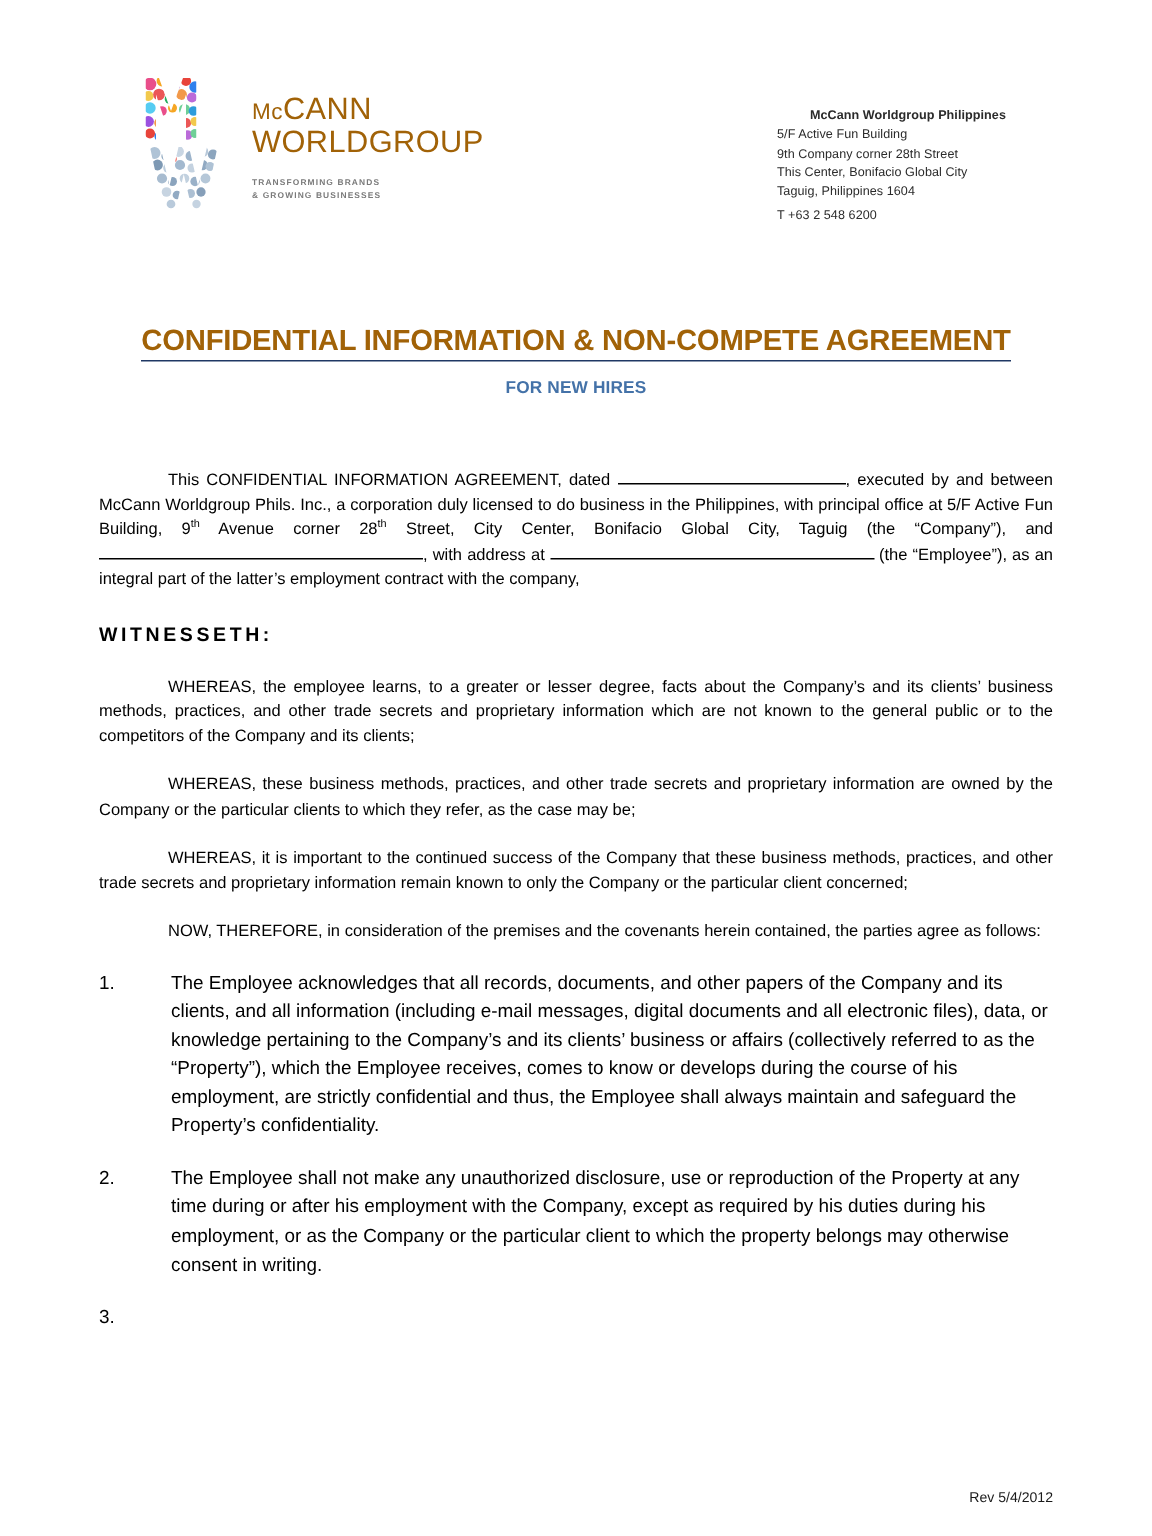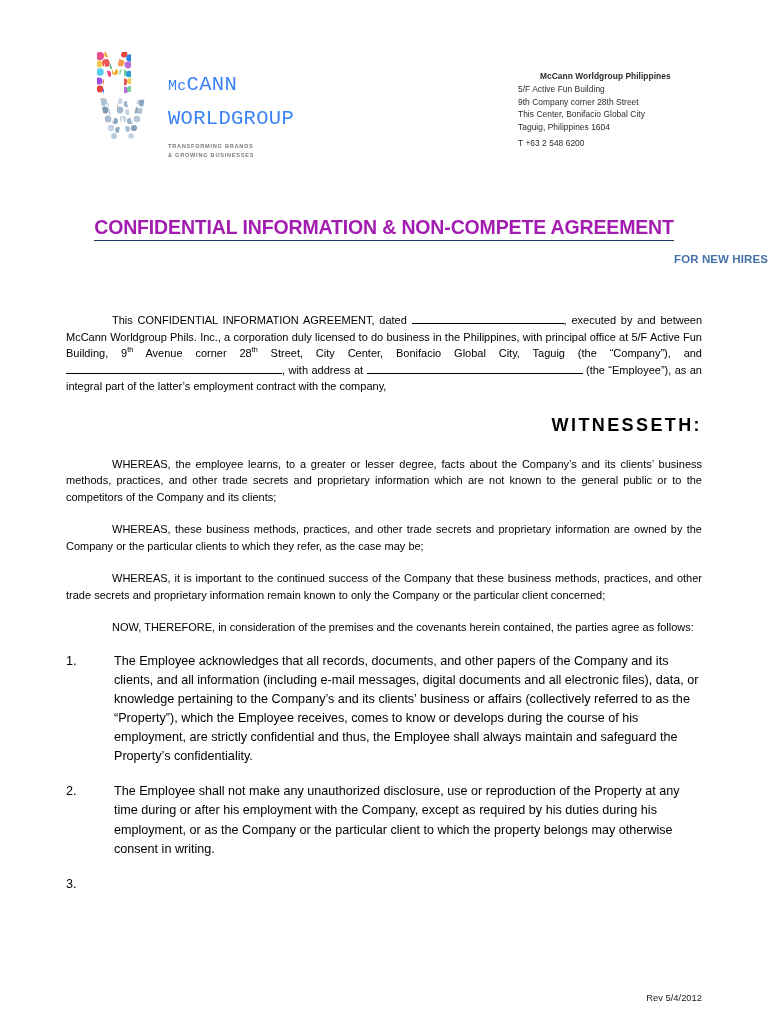--- a/index.html
+++ b/index.html
@@ -46,28 +46,27 @@
     position: relative;
     flex: none;
   }
   .logo-mark svg { display: block; }
 
   .logo-words {
     margin-left: 12px;
     padding-top: 14px;
   }
   .logo-name {
-    font-family: Liberation Mono, monospace;
+    font-family: Liberation Sans, sans-serif;
     font-size: 20.5px;
     letter-spacing: 0.3px;
     line-height: 1.08;
-    color: #3b82f6;
+    color: #a16207;
     font-weight: 400;
     white-space: nowrap;
-    margin-top: 12px;
   }
   .logo-name .lc { font-size: 15px; }
   .logo-tagline {
     margin-top: 12px;
     font-size: 5.6px;
     letter-spacing: 0.75px;
     line-height: 1.55;
     color: #7a7a7a;
     font-weight: 700;
     white-space: nowrap;
@@ -87,33 +86,33 @@
 
   
   .doc-title {
     position: absolute;
     top: 216px;
     left: 0;
     width: 768px;
     text-align: center;
     font-size: 19.5px;
     font-weight: 700;
-    color: #a21caf;
+    color: #a16207;
     letter-spacing: -0.15px;
   }
   .doc-title span {
     border-bottom: 1.5px solid #1f3864;
     padding-bottom: 2px;
   }
   .doc-subtitle {
     position: absolute;
     top: 253px;
     left: 0;
     width: 768px;
-    text-align: right;
+    text-align: center;
     font-size: 11.5px;
     font-weight: 700;
     color: #4472a8;
     letter-spacing: 0.1px;
   }
 
   
   .body-area {
     position: absolute;
     top: 300px;
@@ -130,22 +129,22 @@
   }
   p.para.intro { text-indent: 46px; }
   p.para.whereas { text-indent: 46px; }
   .blank-md { display: inline-block; width: 152px; border-bottom: 1px solid #000; }
   .blank-lg { display: inline-block; width: 216px; border-bottom: 1px solid #000; }
 
   sup { font-size: 0.66em; vertical-align: super; line-height: 0; }
 
   .witnesseth {
     margin: 20px 0 20px 0;
-    text-align: right;
-    font-size: 18px;
+    text-align: left;
+    font-size: 13px;
     font-weight: 700;
     letter-spacing: 2.4px;
   }
 
   ol.clauses {
     list-style: none;
     margin: 0;
     padding: 0;
   }
   ol.clauses li {

